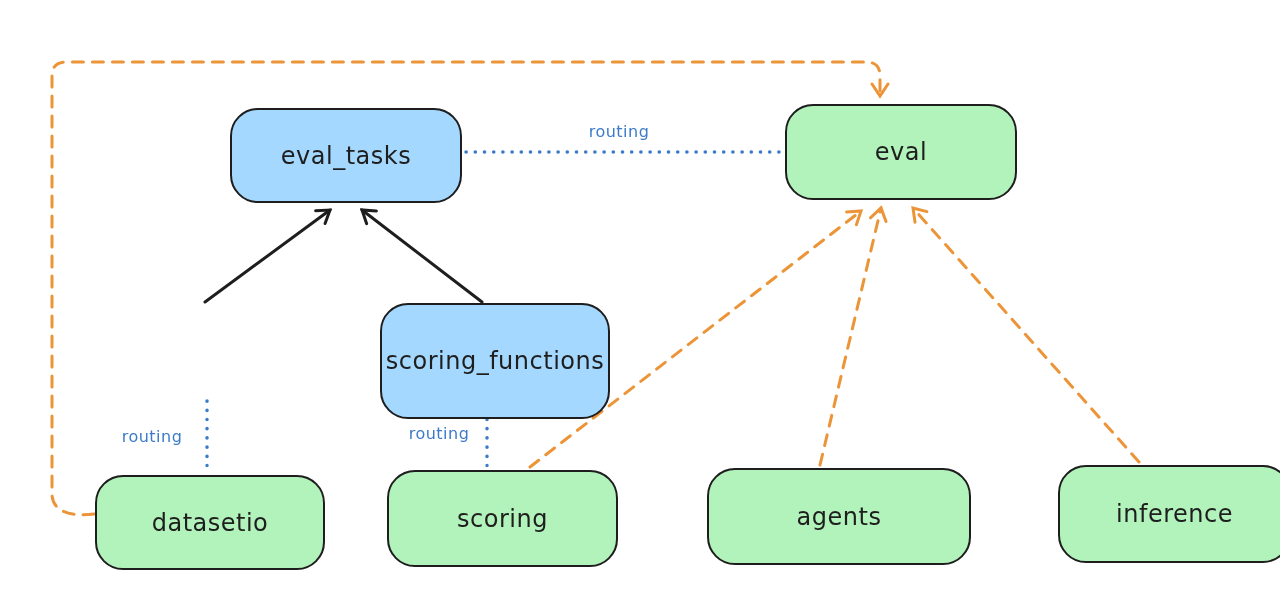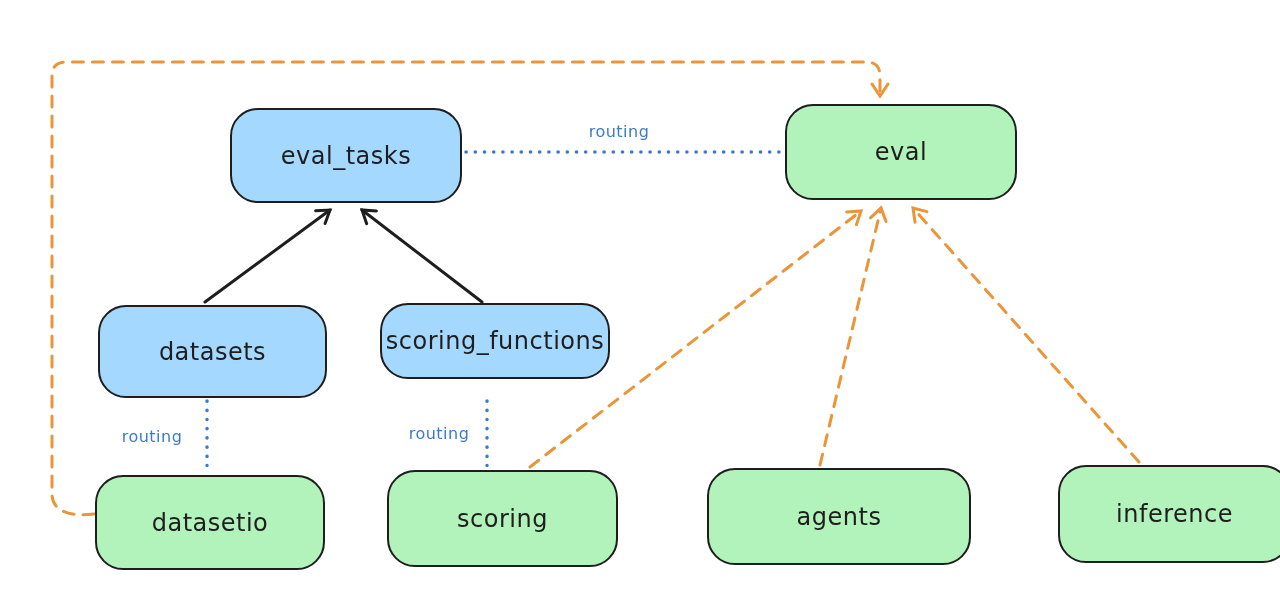--- a/index.html
+++ b/index.html
@@ -76,25 +76,22 @@
   </svg>
 
   <div class="node blue" style="left:230px; top:108px; width:232px; height:95px;">
     <span>eval_tasks</span>
   </div>
 
   <div class="node green" style="left:785px; top:104px; width:232px; height:96px;">
     <span>eval</span>
   </div>
 
-  <div class="node blue" style="left:98px; top:305px; width:229px; height:93px;">
-    <span>datasets</span>
-  </div>
 
-  <div class="node blue" style="left:380px; top:303px; width:230px; height:76px;">
+  <div class="node blue" style="left:380px; top:303px; width:230px; height:116px;">
     <span>scoring_functions</span>
   </div>
 
   <div class="node green" style="left:387px; top:470px; width:231px; height:97px;">
     <span>scoring</span>
   </div>
 
   <div class="node green" style="left:95px; top:475px; width:230px; height:95px;">
     <span>datasetio</span>
   </div>

